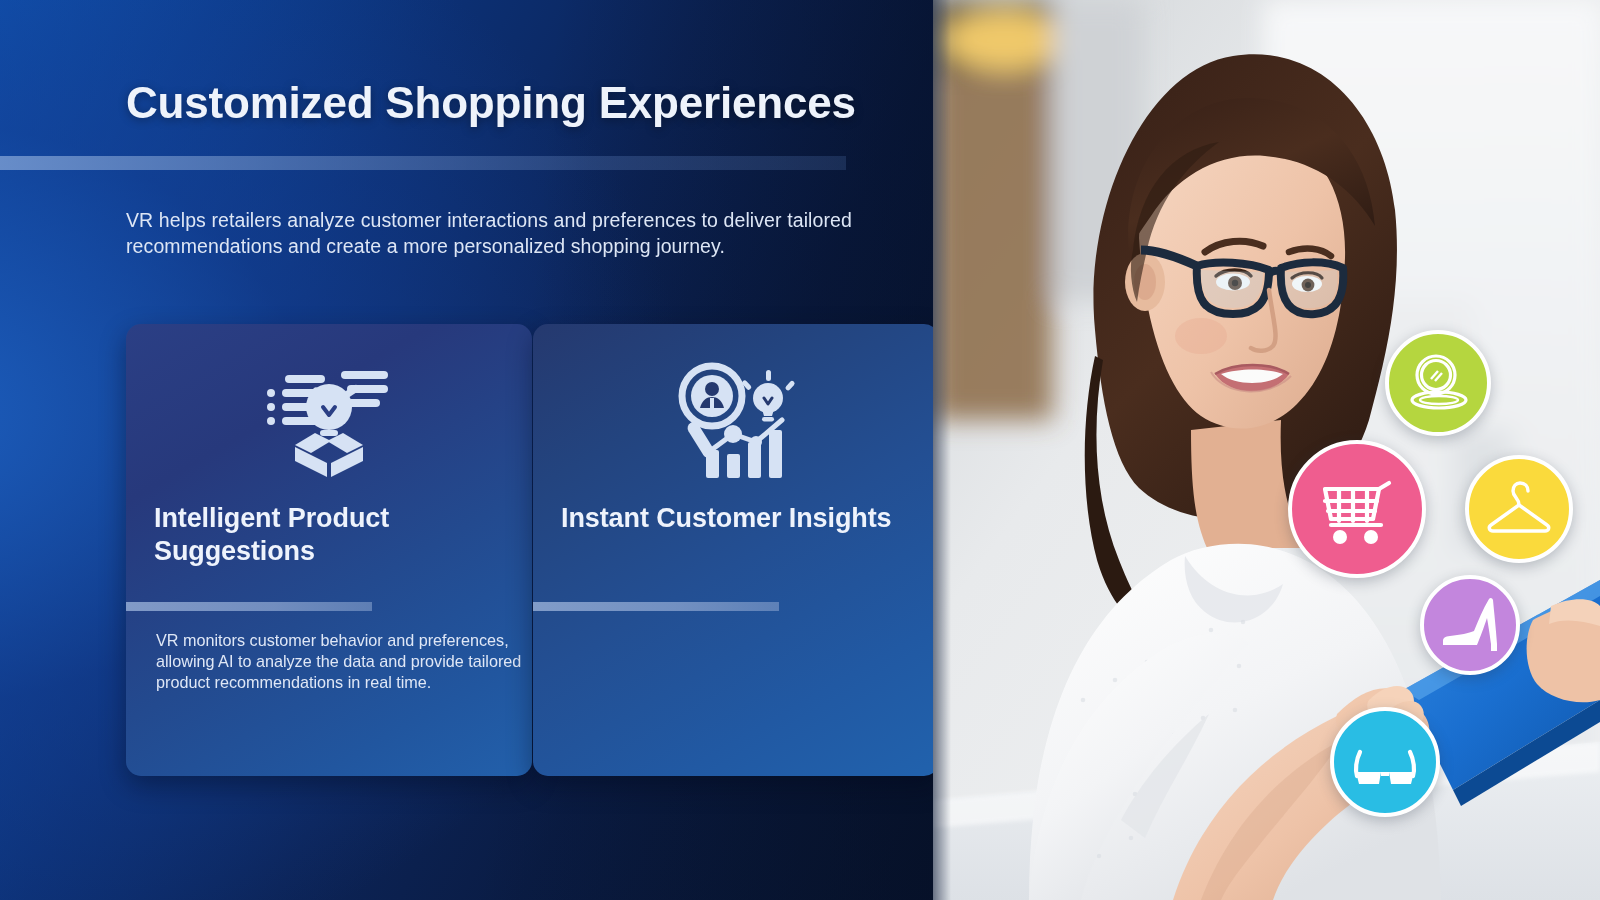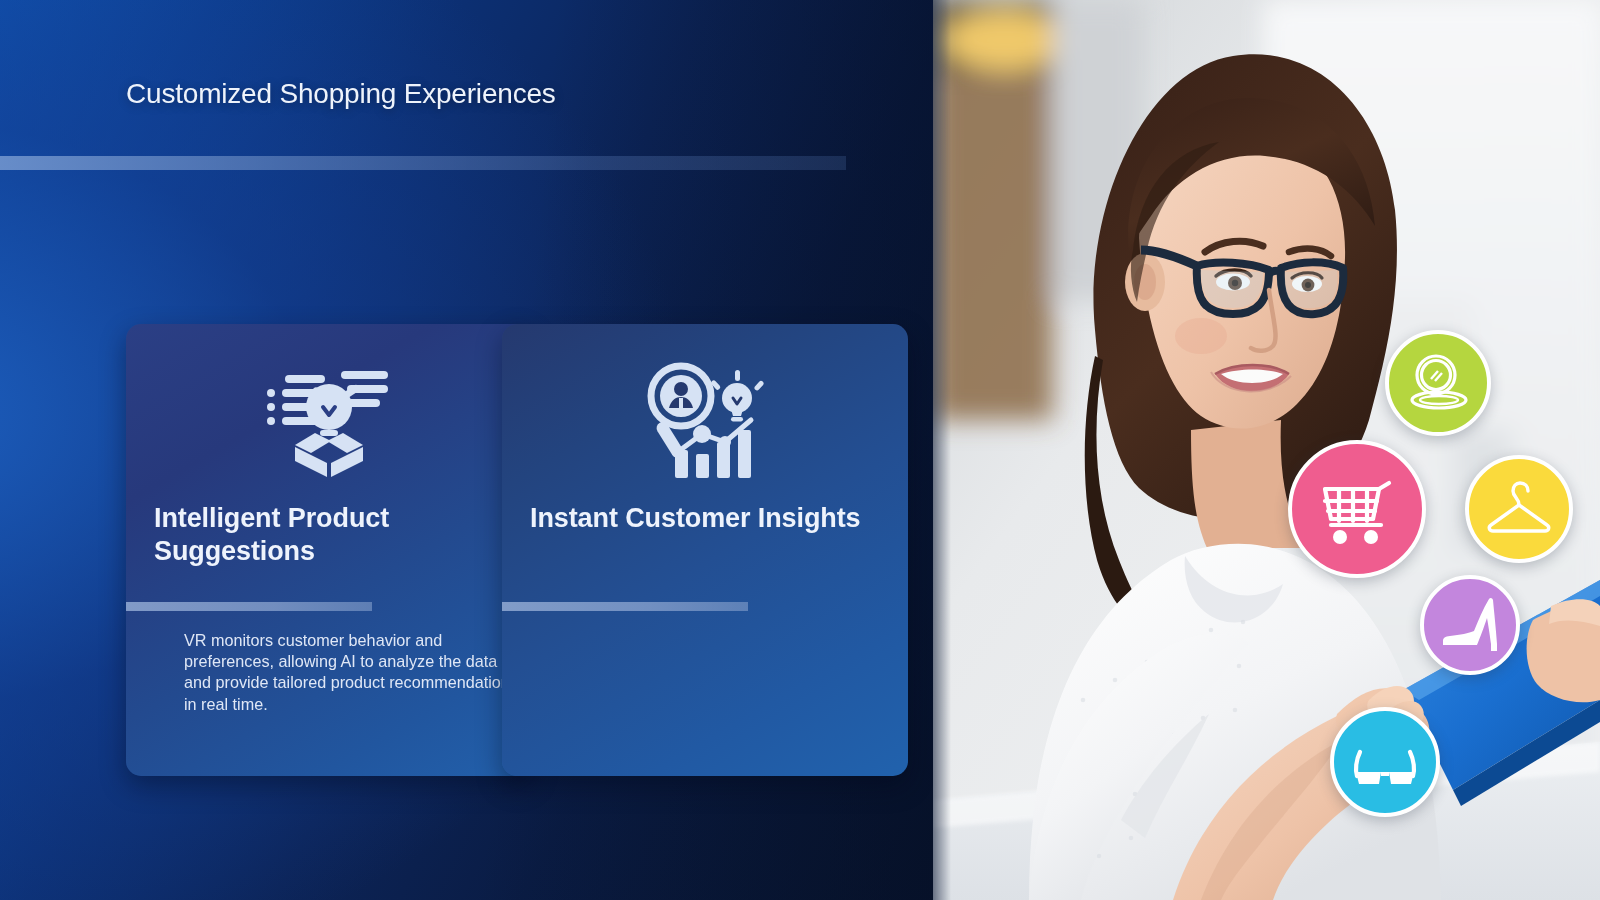--- a/index.html
+++ b/index.html
@@ -19,21 +19,21 @@
     overflow:hidden;
   }
   .left-panel::after{
     content:""; position:absolute; inset:0;
     background:linear-gradient(95deg, rgba(0,0,0,0) 55%, rgba(4,12,32,0.55) 100%);
     pointer-events:none;
   }
 
   .headline {
     position:absolute; left:126px; top:78px; width:760px;
-    font-size:28px; font-weight:normal; letter-spacing:-0.2px;
+    font-size:44px; font-weight:bold; letter-spacing:-0.2px;
     color:#eef3fb; line-height:1.12;
     text-shadow:0 2px 10px rgba(0,0,0,0.35);
     z-index:3;
   }
 
   .title-rule {
     position:absolute; left:0; top:156px; width:846px; height:14px;
     background:linear-gradient(90deg, rgba(118,153,208,0.85) 0%, rgba(92,126,184,0.65) 38%, rgba(70,100,156,0.45) 70%, rgba(60,88,140,0.35) 100%);
     z-index:3;
   }
@@ -47,41 +47,41 @@
   
   .cards { position:absolute; left:126px; top:324px; width:764px; height:452px; z-index:3; }
   .card {
     position:absolute; top:0; width:406px; height:452px;
     border-radius:15px;
     background:linear-gradient(150deg, #2b3f85 0%, #27397c 26%, #234a8f 58%, #21569f 82%, #2260ab 100%);
     box-shadow:0 10px 26px rgba(3,8,24,0.40);
     overflow:hidden;
   }
   .card.c1 { left:0; }
-  .card.c2 { left:376px;
+  .card.c2 { left:407px;
     background:linear-gradient(150deg, #25396f 0%, #23447f 24%, #234f93 52%, #2159a3 78%, #2162ad 100%);
   }
   .card-icon {
     position:absolute; top:24px; left:0; right:0;
     display:flex; align-items:center; justify-content:center;
     height:140px;
   }
   .card-icon svg { display:block; }
   .card-title {
     position:absolute; left:28px; right:22px; top:178px;
     font-size:27px; font-weight:bold; line-height:1.22;
     color:#eef3fc; letter-spacing:-0.1px;
   }
   .card-rule {
     position:absolute; left:0; top:278px; width:246px; height:9px;
     background:linear-gradient(90deg, rgba(150,174,214,0.82) 0%, rgba(140,165,208,0.75) 60%, rgba(130,157,202,0.62) 100%);
   }
   .card-body {
     position:absolute; left:30px; right:8px; top:306px;
-    font-size:16.2px; line-height:1.31; color:#dfe7f6;margin-left:28px;
+    font-size:16.2px; line-height:1.31; color:#dfe7f6;
   }
 
   
   .photo {
     position:absolute; left:933px; top:0; width:667px; height:900px;
     overflow:hidden; background:#e9ecef;
   }
   .photo svg { position:absolute; left:0; top:0; }
 
   
@@ -103,20 +103,21 @@
 <body>
 
 <div class="slide">
 
   <div class="left-panel">
 
     <h1 class="headline">Customized Shopping Experiences</h1>
 
     <div class="title-rule"></div>
 
+    <p class="intro">VR helps retailers analyze customer interactions and preferences to deliver tailored recommendations and create a more personalized shopping journey.</p>
 
     <div class="cards">
 
       <div class="card c1">
         <div class="card-icon">
           <svg width="128" height="118" viewBox="0 0 128 118" fill="#d6e2f4" aria-hidden="true">
 
             <circle cx="6" cy="34" r="4"></circle>
               <circle cx="6" cy="48" r="4"></circle>
               <circle cx="6" cy="62" r="4"></circle>

